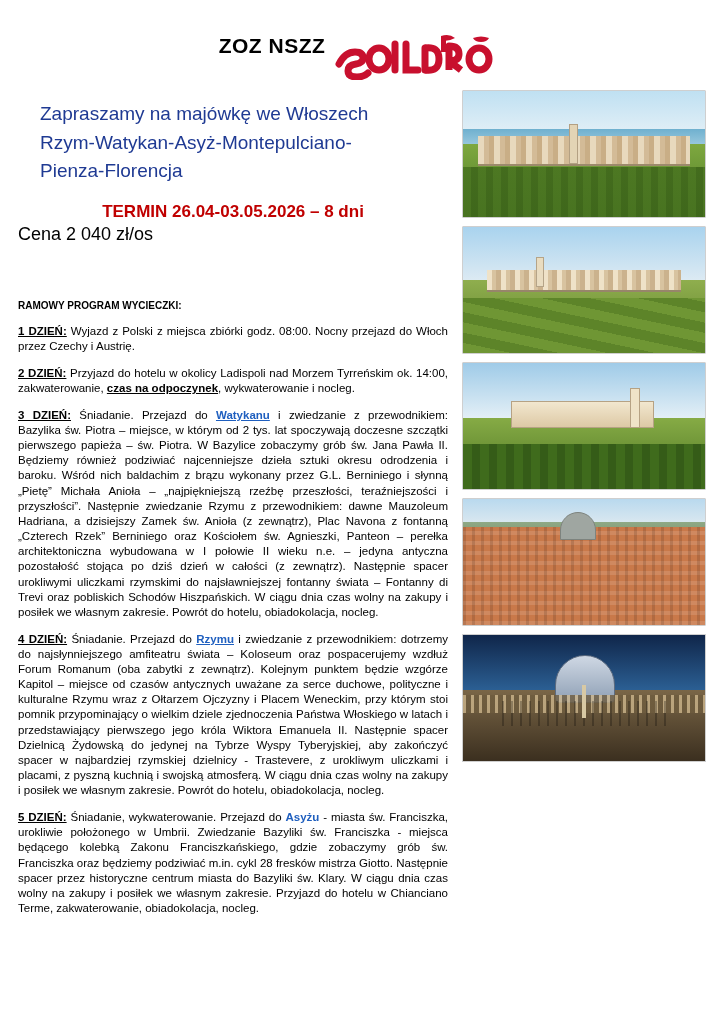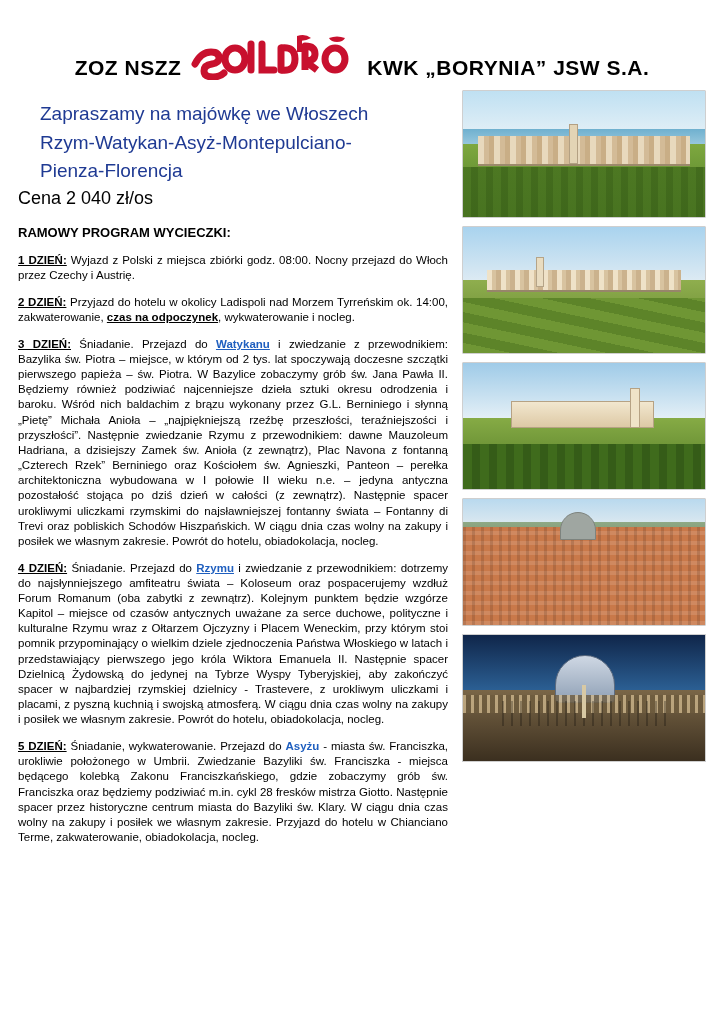--- a/index.html
+++ b/index.html
@@ -19,21 +19,21 @@
     width: 724px;
     height: 1024px;
     position: relative;
     box-sizing: border-box;
     padding: 0;
   }
 
   
   .header {
     display: flex;
-    align-items: flex-end;
+    align-items: flex-start;
     justify-content: center;
     gap: 6px;
     padding: 34px 0 10px 0;
   }
   .header-left, .header-right {
     font-size: 21px;
     font-weight: bold;
     letter-spacing: 0.5px;
     white-space: nowrap;
   }
@@ -84,23 +84,24 @@
     padding: 14px 0 2px 0;
   }
   .price {
     text-align: left;
     font-size: 18px;
     padding-bottom: 10px;
   }
 
   .program-title {
     font-weight: bold;
-    font-size: 13px;
+    font-size: 10px;
     padding-top: 6px;
     padding-bottom: 2px;
+    margin-top: 39px;
   }
 
   .day {
     font-size: 11.5px;
     line-height: 1.32;
     text-align: justify;
     margin-bottom: 9px;
   }
   .day-label {
     font-weight: bold;
@@ -216,33 +217,33 @@
           <path d="M92 14 q14 -2 14 11 q0 13 -14 11" stroke="#c8102e" stroke-width="7" fill="none"></path>
           <path d="M116 36 v-24 q10 0 10 8 q0 7 -10 7 l12 9" stroke="#c8102e" stroke-width="7" fill="none" stroke-linejoin="round"></path>
           <ellipse cx="146" cy="25" rx="10" ry="11" stroke="#c8102e" stroke-width="7" fill="none"></ellipse>
           <path d="M140 4 q8 -3 16 0 q-2 4 -8 4 q-6 0 -8 -4" fill="#c8102e"></path>
           <rect x="108" y="2" width="5" height="16" fill="#c8102e"></rect>
           <path d="M108 2 q8 -3 14 2 q-7 4 -14 2 z" fill="#c8102e"></path>
         </g>
       </svg>
     </span>
 
-    <span class="header-right">KWK „BORYNIA” JSW S.A.</span>
   </div>
 
   <div class="content">
 
     <div class="left-col">
 
       <div class="invite">
         <div>Zapraszamy na majówkę we Włoszech</div>
         <div>Rzym-Watykan-Asyż-Montepulciano-</div>
         <div>Pienza-Florencja</div>
       </div>
 
+      <div class="term">TERMIN 26.04-03.05.2026 – 8 dni</div>
       <div class="price">Cena 2 040 zł/os</div>
 
       <div class="program-title">RAMOWY PROGRAM WYCIECZKI:</div>
 
       <p class="day">
         <span class="day-label">1 DZIEŃ:</span><span> Wyjazd z Polski z miejsca zbiórki godz. 08:00. Nocny przejazd do Włoch przez Czechy i Austrię.</span>
       </p>
 
       <p class="day">
         <span class="day-label">2 DZIEŃ:</span><span> Przyjazd do hotelu w okolicy Ladispoli nad Morzem Tyrreńskim ok. 14:00, zakwaterowanie, </span><span class="u-bold">czas na odpoczynek</span><span>, wykwaterowanie i nocleg.</span>

